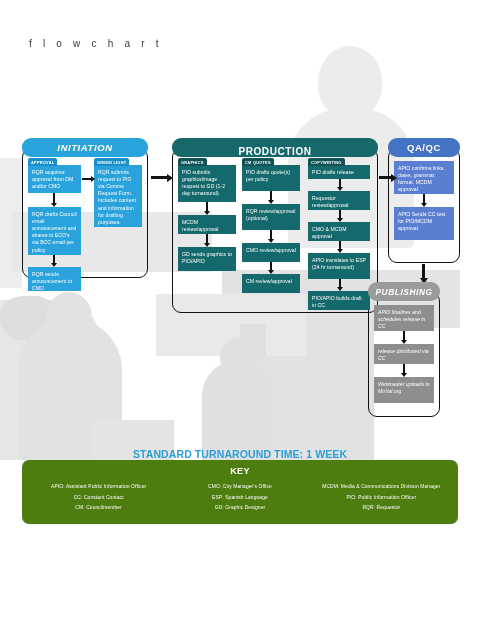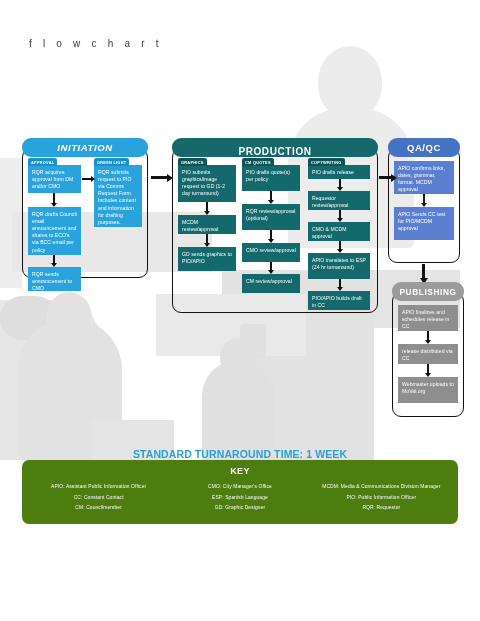--- a/index.html
+++ b/index.html
@@ -290,21 +290,21 @@
       <span>APIO confirms links, dates, grammar, format. MCDM approval</span>
     </div>
     <div class="arr arr-d" style="left:35px; top:56px; height:9px;"></div>
     <div class="step" style="left:6px; top:69px; width:60px; height:33px;">
       <span>APIO Sends CC test for PIO/MCDM approval</span>
     </div>
   </div>
 
   <div class="arr arr-d arr-thick" style="left:422px; top:264px; height:14px;"></div>
 
-  <div class="stage c-pub" style="left:392px; top:282px; width:72px; height:136px;">
+  <div class="stage c-pub" style="left:368px; top:282px; width:72px; height:136px;font-style:italic;">
     <div class="stage-body" style="width:72px; height:125px;"></div>
     <div class="stage-head" style="width:72px; height:19px; font-size:8.3px;">
       <span>PUBLISHING</span>
     </div>
     <div class="step" style="left:6px; top:23px; width:60px; height:26px;">
       <span>APIO finalizes and schedules release in CC</span>
     </div>
     <div class="arr arr-d" style="left:35px; top:49px; height:9px;"></div>
     <div class="step" style="left:6px; top:62px; width:60px; height:20px;">
       <span>release distributed via CC</span>

